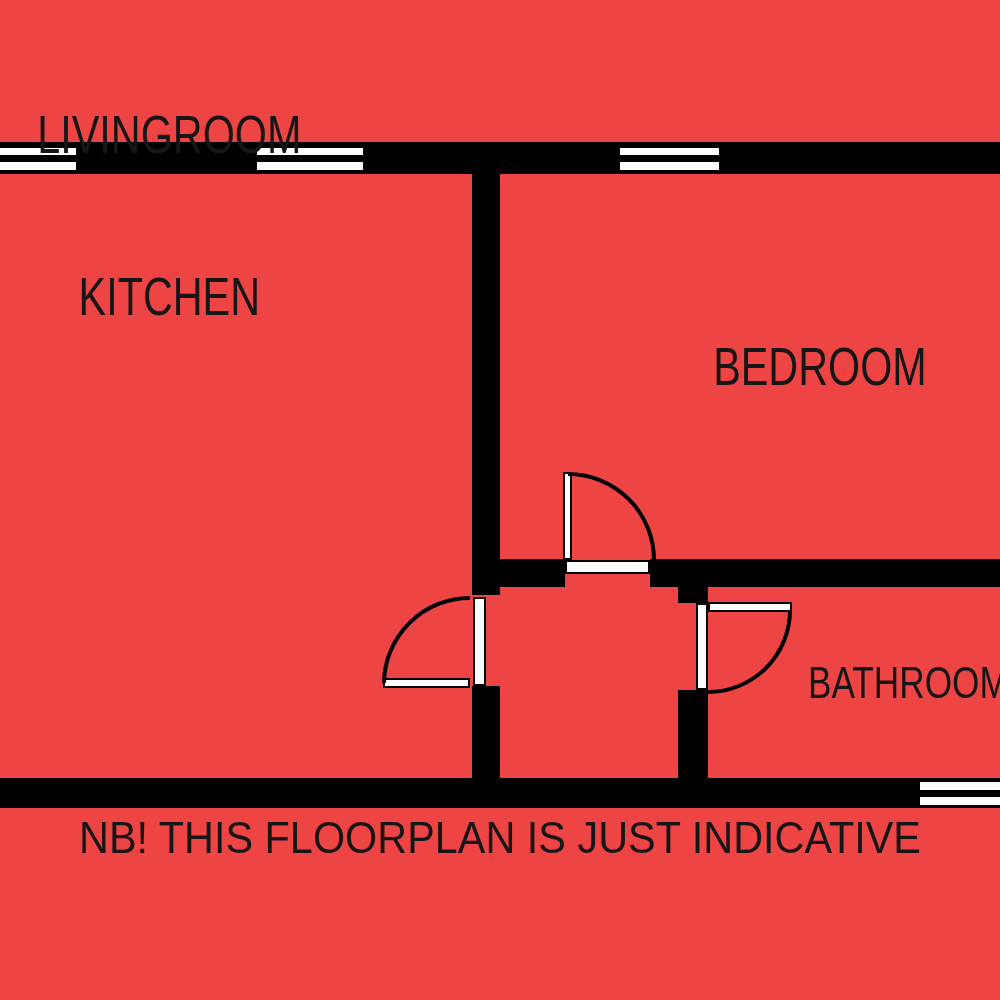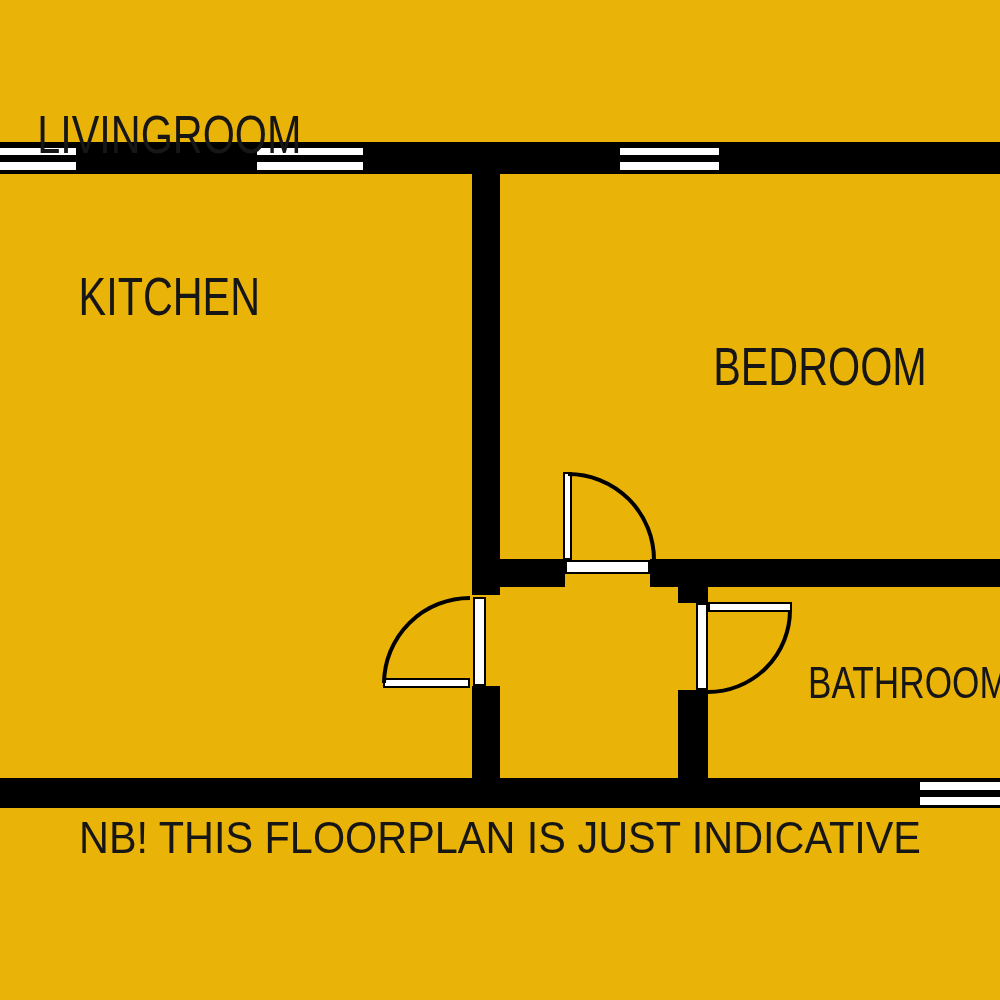--- a/index.html
+++ b/index.html
@@ -1,16 +1,16 @@
 <!DOCTYPE html>
 <html><head>
 <meta charset="utf-8">
 <style>
   html,body{margin:0;padding:0;background:#ffffff;}
-  .stage{position:relative;width:1000px;height:1000px;background:#eab308;overflow:hidden;
+  .stage{position:relative;width:1000px;height:1000px;background:#ef4444;overflow:hidden;
          font-family:"Liberation Sans",sans-serif;}
   .wall{position:absolute;background:#000000;}
   .window{position:absolute;background:#ffffff;border:2px solid #000000;box-sizing:border-box;}
   .window i{position:absolute;left:0;right:0;top:50%;height:7px;margin-top:-4px;background:#000000;display:block;}
   .doorbox{position:absolute;background:#ffffff;border:2px solid #000000;box-sizing:border-box;}
   .arcs{position:absolute;left:0;top:0;width:1000px;height:1000px;pointer-events:none;}
   .arcs path{fill:none;stroke:#000000;stroke-width:4;}
   .label{position:absolute;color:#161616;white-space:pre;}
   .label-livingroom{left:0;top:422;width:332;font-size:53px;line-height:54px;text-align:center;
                     transform:scaleX(0.78);transform-origin:50% 50%;}

